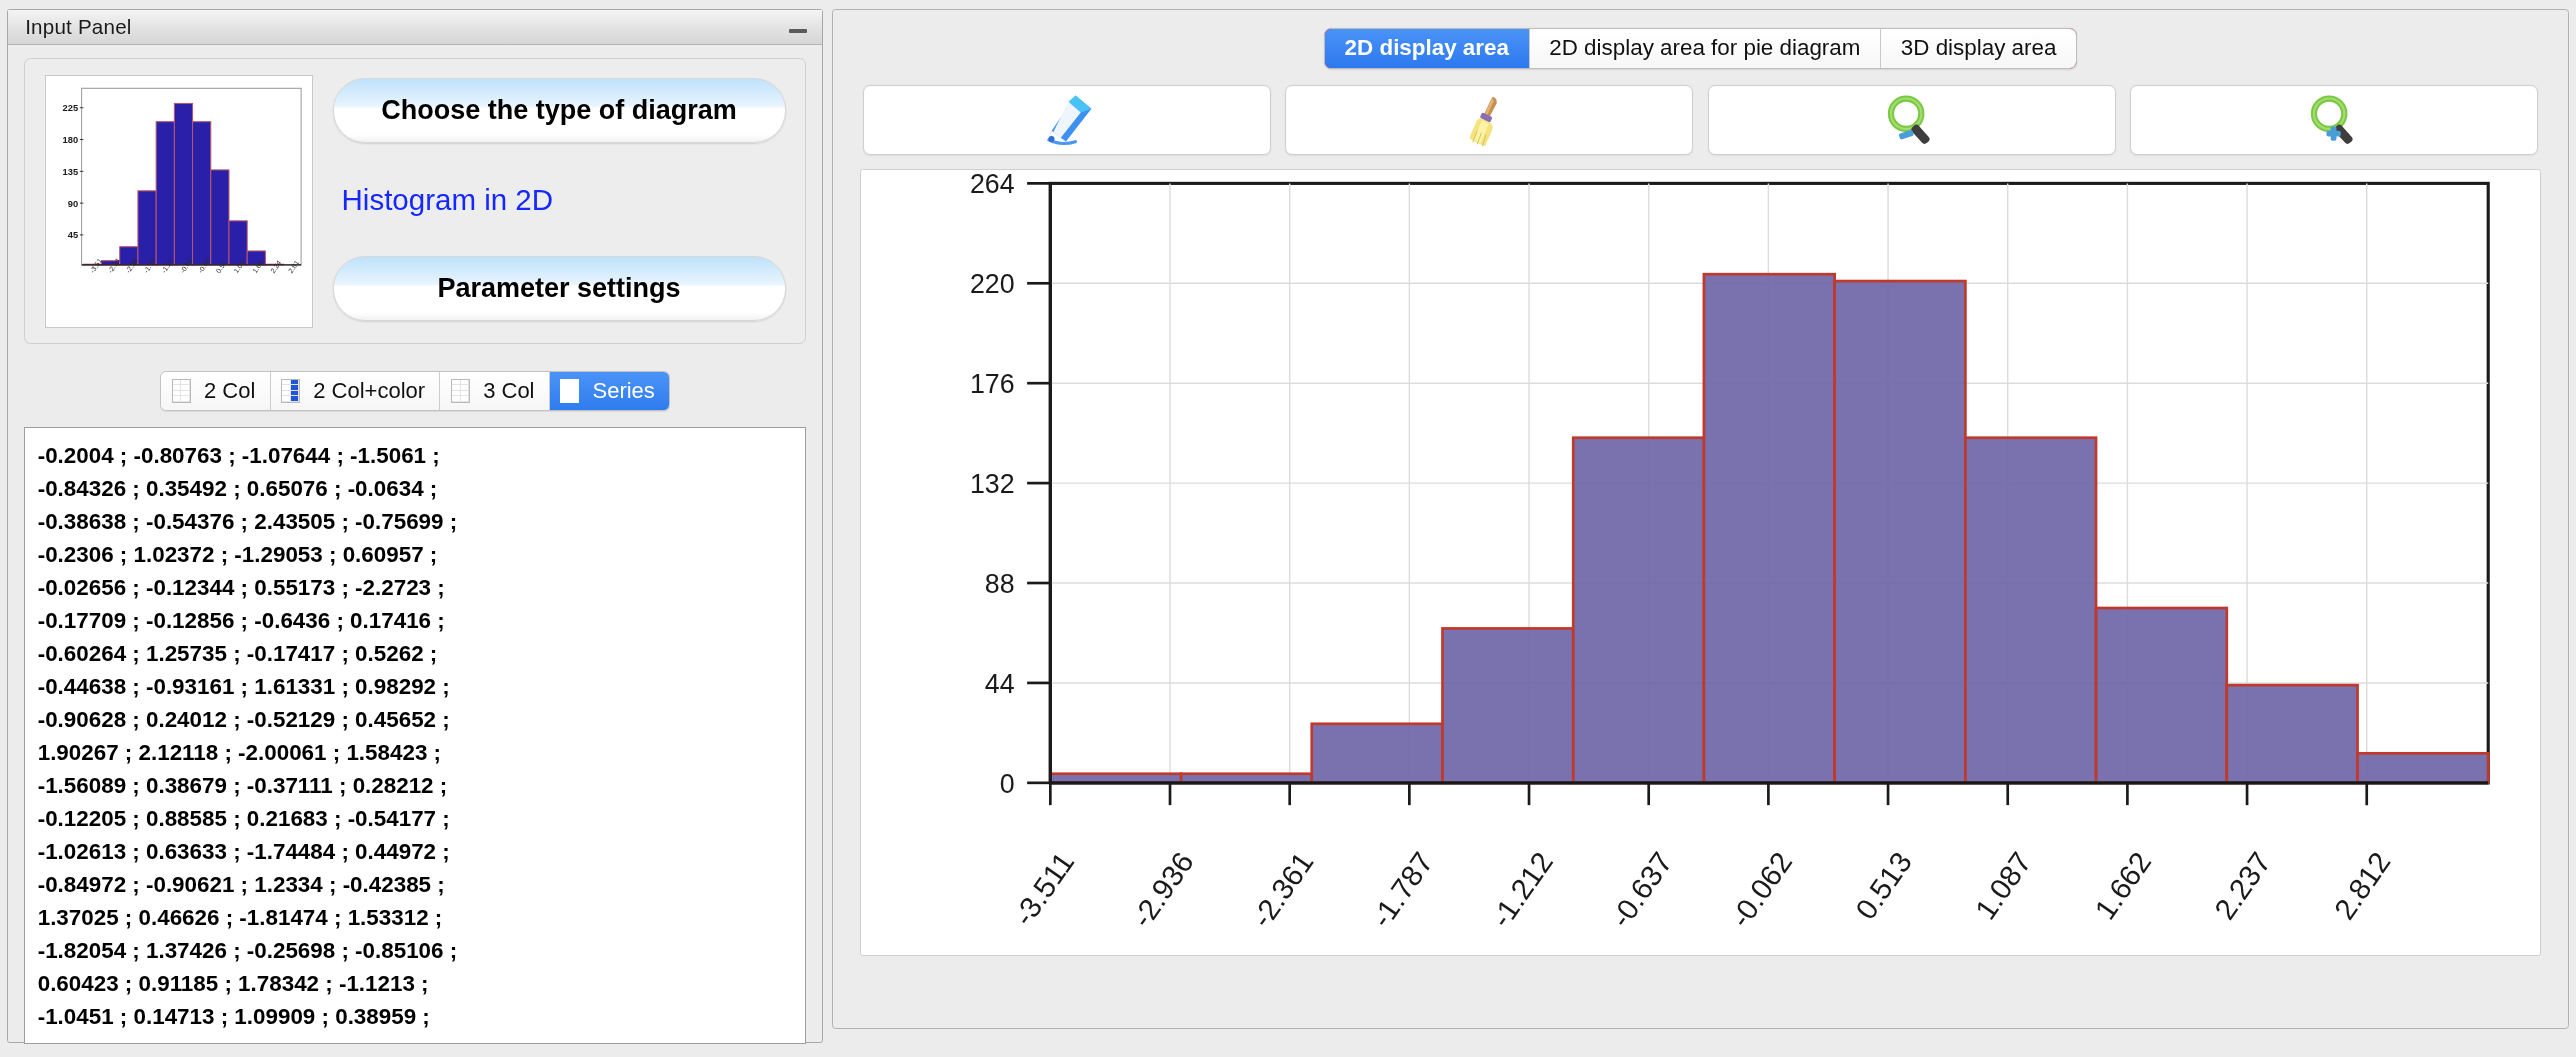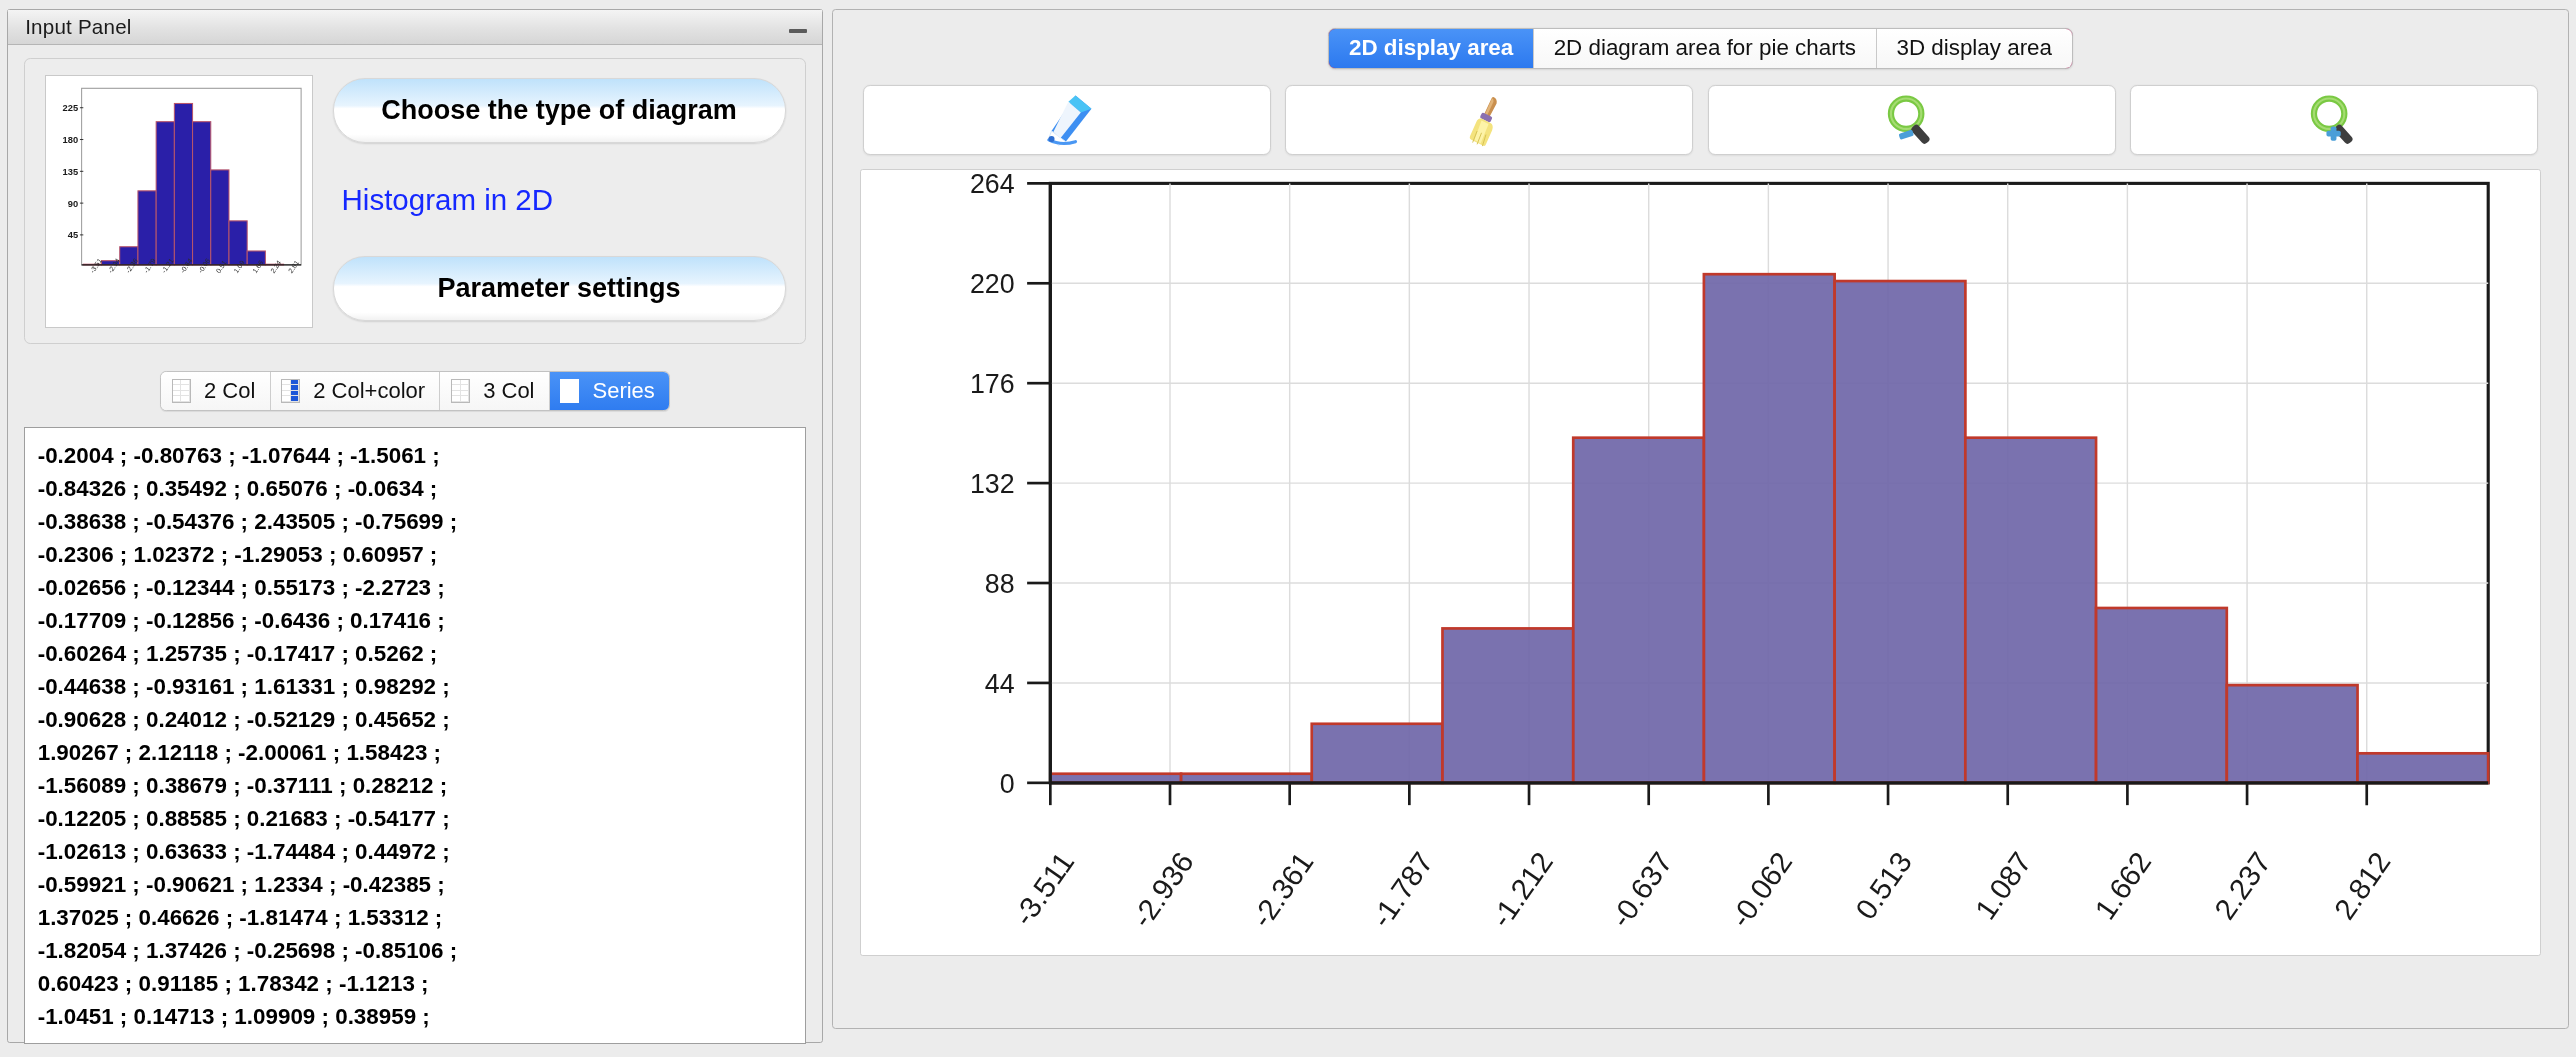--- a/index.html
+++ b/index.html
@@ -306,36 +306,36 @@
         <div class="data-line">-0.2306 ; 1.02372 ; -1.29053 ; 0.60957 ;</div>
         <div class="data-line">-0.02656 ; -0.12344 ; 0.55173 ; -2.2723 ;</div>
         <div class="data-line">-0.17709 ; -0.12856 ; -0.6436 ; 0.17416 ;</div>
         <div class="data-line">-0.60264 ; 1.25735 ; -0.17417 ; 0.5262 ;</div>
         <div class="data-line">-0.44638 ; -0.93161 ; 1.61331 ; 0.98292 ;</div>
         <div class="data-line">-0.90628 ; 0.24012 ; -0.52129 ; 0.45652 ;</div>
         <div class="data-line">1.90267 ; 2.12118 ; -2.00061 ; 1.58423 ;</div>
         <div class="data-line">-1.56089 ; 0.38679 ; -0.37111 ; 0.28212 ;</div>
         <div class="data-line">-0.12205 ; 0.88585 ; 0.21683 ; -0.54177 ;</div>
         <div class="data-line">-1.02613 ; 0.63633 ; -1.74484 ; 0.44972 ;</div>
-        <div class="data-line">-0.59921 ; -0.90621 ; 1.2334 ; -0.42385 ;</div>
+        <div class="data-line">-0.84972 ; -0.90621 ; 1.2334 ; -0.42385 ;</div>
         <div class="data-line">1.37025 ; 0.46626 ; -1.81474 ; 1.53312 ;</div>
         <div class="data-line">-1.82054 ; 1.37426 ; -0.25698 ; -0.85106 ;</div>
         <div class="data-line">0.60423 ; 0.91185 ; 1.78342 ; -1.1213 ;</div>
         <div class="data-line">-1.0451 ; 0.14713 ; 1.09909 ; 0.38959 ;</div>
       </div>
 
     </div>
   </div>
 
   <div class="display-panel">
 
     <div class="tabs">
       <div class="tabstrip">
         <div class="tab active">2D display area</div>
-        <div class="tab">2D diagram area for pie charts</div>
+        <div class="tab">2D display area for pie diagram</div>
         <div class="tab">3D display area</div>
       </div>
     </div>
 
     <div class="toolbar">
 
       <div class="tool-btn">
         <span>
           <svg width="63" height="55" viewBox="0 0 70 62">
             <path d="M44 4 L62 19 L33 56 L17 44 Z" fill="#3d8ff2"></path>

